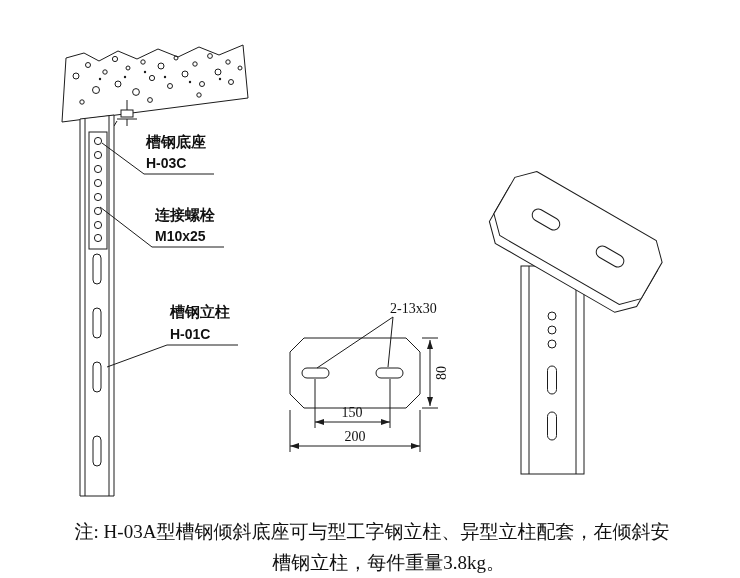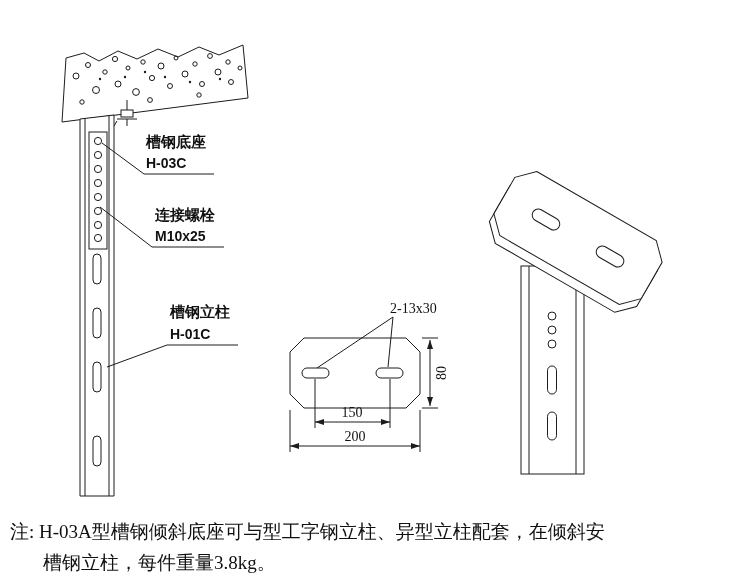--- a/index.html
+++ b/index.html
@@ -8,21 +8,21 @@
   svg{position:absolute;left:0;top:0;}
   .ln{stroke:#1c1c1c;stroke-width:1;fill:none;}
   .fw{stroke:#1c1c1c;stroke-width:1;fill:#ffffff;}
   .dotf{fill:#1c1c1c;stroke:none;}
   text{fill:#111111;}
   .cn{font-family:"Liberation Sans","DejaVu Sans",sans-serif;font-weight:bold;font-size:15px;}
   .code{font-family:"Liberation Sans","DejaVu Sans",sans-serif;font-weight:bold;font-size:14px;}
   .dim{font-family:"Liberation Serif","DejaVu Serif",serif;font-size:14px;}
   .note{position:absolute;left:10px;top:500px;width:724px;color:#111;
         font-family:"Liberation Serif","DejaVu Serif",serif;font-size:19px;}
-  .note-line{line-height:31px;white-space:nowrap;}
+  .note-line{line-height:31px;white-space:nowrap;text-align:center;}
   .note-line-2{padding-left:33px;}
 </style>
 </head>
 <body>
 
 <div class="canvas">
 <svg width="740" height="500" viewBox="0 0 740 500">
   <defs>
     <marker id="arE" markerWidth="12" markerHeight="10" refX="9" refY="3" orient="auto" markerUnits="userSpaceOnUse">
       <path d="M0,0 L9,3 L0,6 Z" fill="#1c1c1c"></path>

